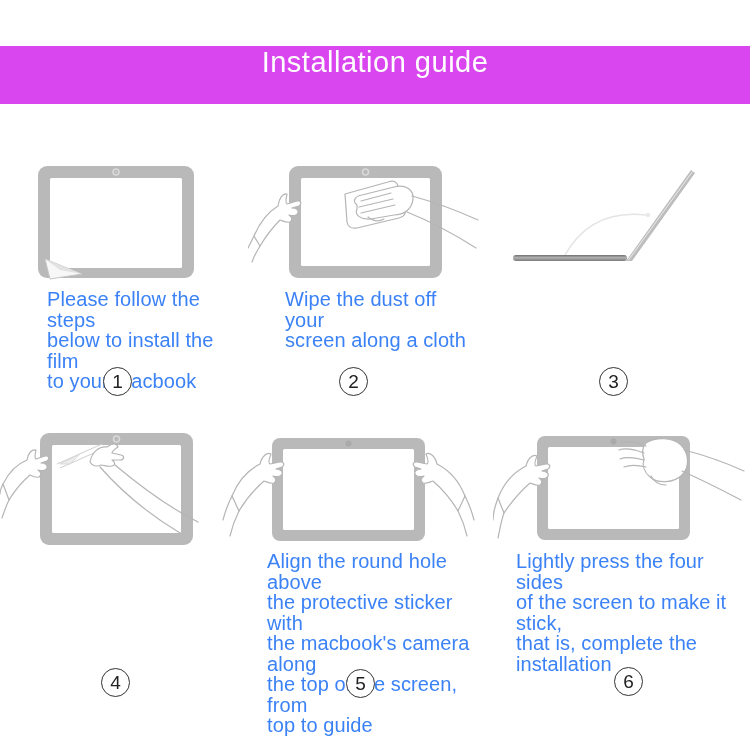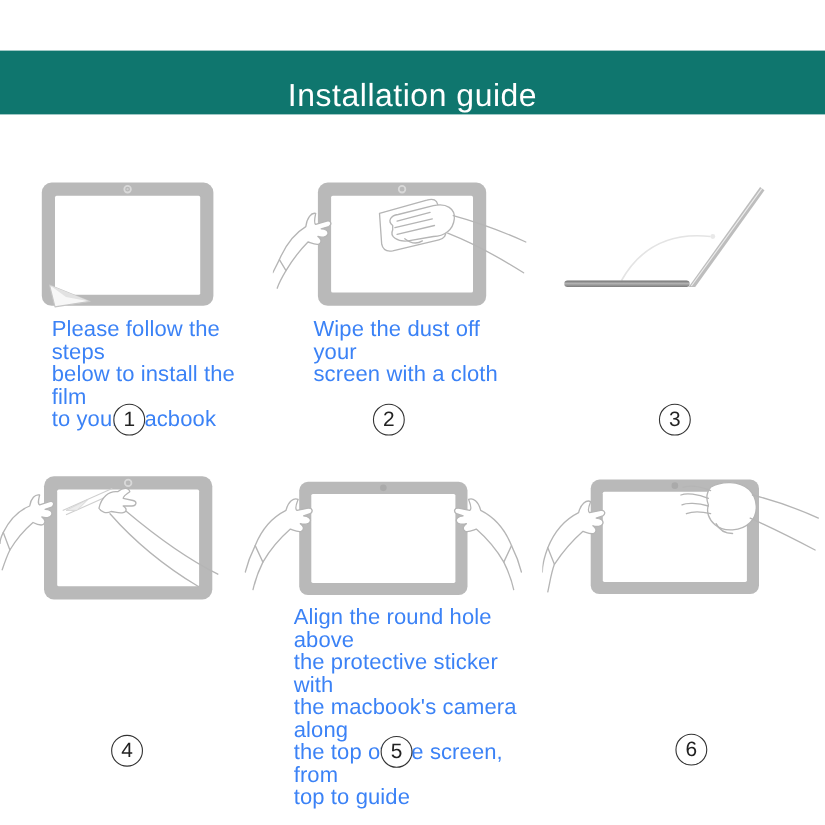--- a/index.html
+++ b/index.html
@@ -1,21 +1,21 @@
 <!DOCTYPE html>
 <html><head>
 <meta charset="utf-8">
 <style>
   html,body{margin:0;padding:0;background:#ffffff;}
   body{width:750px;height:750px;position:relative;overflow:hidden;
        font-family:"Liberation Sans","DejaVu Sans",sans-serif;}
   .page{position:absolute;inset:0;background:#ffffff;}
 
   .header{position:absolute;left:0;top:46px;width:750px;height:58px;
-          background:#0f766e;display:flex;align-items:flex-end;justify-content:center;}
+          background:#d946ef;display:flex;align-items:flex-start;justify-content:center;}
   .header .title{color:#ffffff;font-size:29px;letter-spacing:0.5px;}
 
   .illus{position:absolute;}
   .caption{position:absolute;color:#3b82f6;font-size:20px;line-height:20.5px;
            white-space:pre-line;letter-spacing:0.1px;}
   .badge{position:absolute;width:27px;height:27px;border:1.6px solid #333333;
          border-radius:50%;display:flex;align-items:center;justify-content:center;
          color:#222222;font-size:19px;background:#ffffff;}
 
   svg{display:block;}
@@ -58,21 +58,21 @@
       <path class="hand" d="M109 47 C104 43 107 38 114 37 L146 29 C158 26 166 32 165 41 C164 51 156 57 146 57 L123 61 C113 62 106 57 109 51 Z"></path>
       <path class="ln" d="M113 43 L143 35"></path>
       <path class="ln" d="M111 49 L145 41"></path>
       <path class="ln" d="M113 55 L147 47"></path>
       <path class="ln" d="M120 59 C125 63 131 64 136 61"></path>
       <path class="ln" d="M164 38 C186 44 208 52 230 62"></path>
       <path class="ln" d="M159 54 C184 64 206 76 228 90"></path>
     </svg>
   </div>
   <div class="caption" style="left:285px;top:289px;width:185px">Wipe the dust off your
-screen with a cloth</div>
+screen along a cloth</div>
   <div class="badge" style="left:339px;top:367px">2</div>
 
   <div class="illus" style="left:505px;top:163px">
     <svg width="205" height="108" viewBox="0 0 205 108">
       <defs>
         <linearGradient id="baseg" x1="0" y1="0" x2="0" y2="1">
           <stop offset="0" stop-color="#6f6f6f"></stop>
           <stop offset="0.45" stop-color="#b2b2b2"></stop>
           <stop offset="1" stop-color="#7a7a7a"></stop>
         </linearGradient>
@@ -137,15 +137,18 @@
       <path class="hand" d="M153 17 C163 11 179 11 188 19 C196 27 197 41 189 49 C181 57 165 58 157 51 C151 46 149 39 151 33 C149 28 149 22 153 17 Z"></path>
       <path class="ln" d="M153 20 C143 16 134 15 128 17"></path>
       <path class="ln" d="M151 27 C141 23 131 22 126 24"></path>
       <path class="ln" d="M151 34 C141 31 131 31 127 33"></path>
       <path class="ln" d="M153 41 C145 39 136 39 131 41"></path>
       <path class="ln" d="M158 50 C161 56 167 59 173 59"></path>
       <path class="ln" d="M191 24 C211 29 231 36 251 45"></path>
       <path class="ln" d="M189 45 C209 54 229 64 248 74"></path>
     </svg>
   </div>
+  <div class="caption" style="left:516px;top:551px;width:232px">Lightly press the four sides
+of the screen to make it stick,
+that is, complete the installation</div>
   <div class="badge" style="left:614px;top:667px">6</div>
 
 </div>
 
 </body></html>

